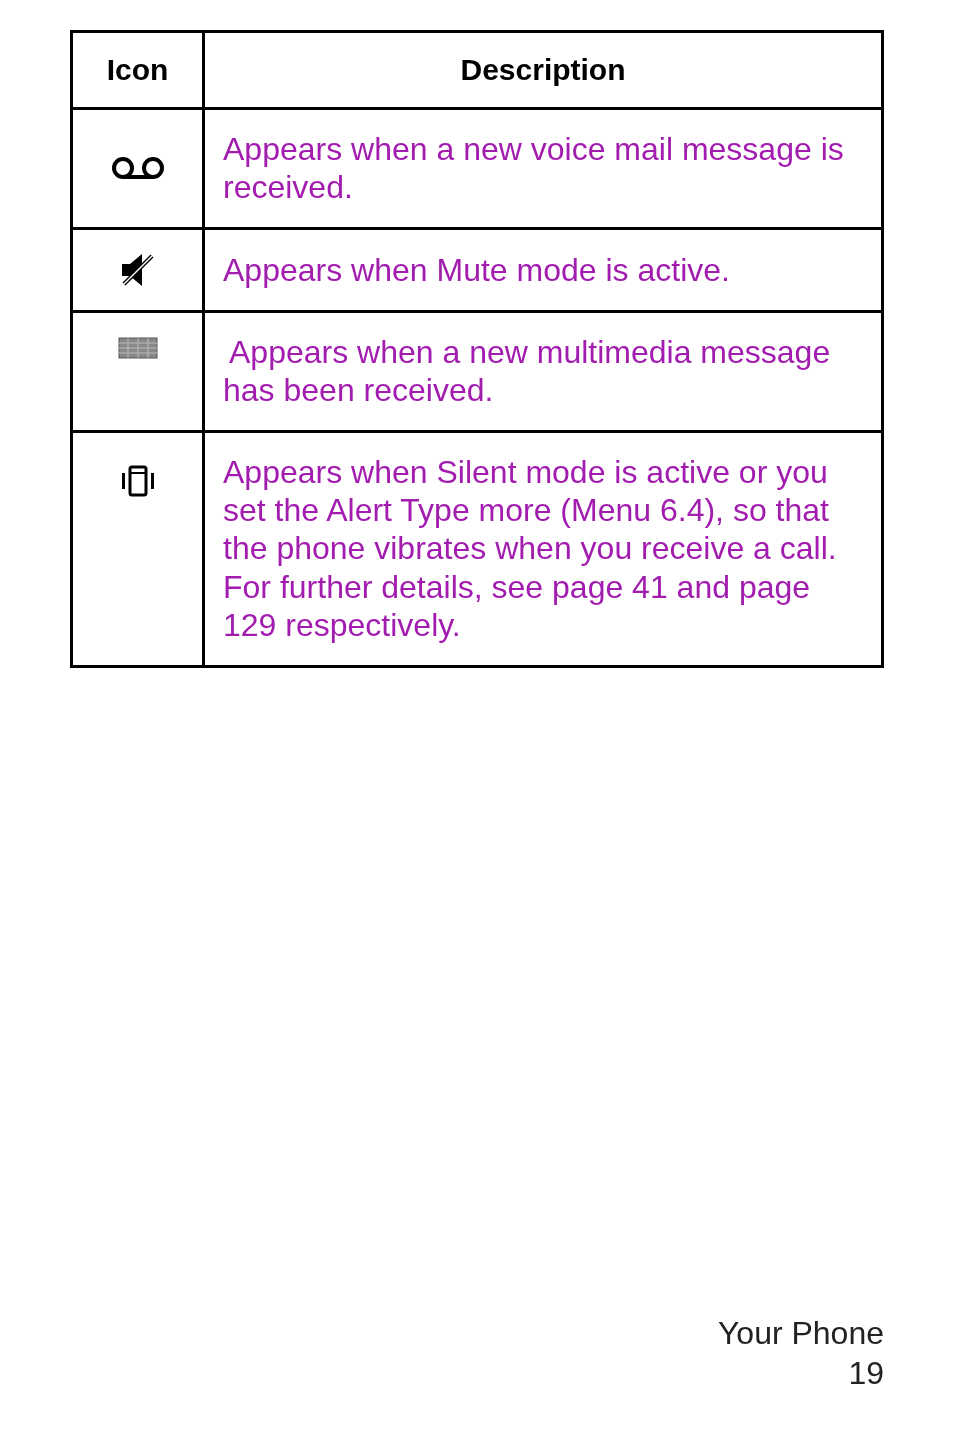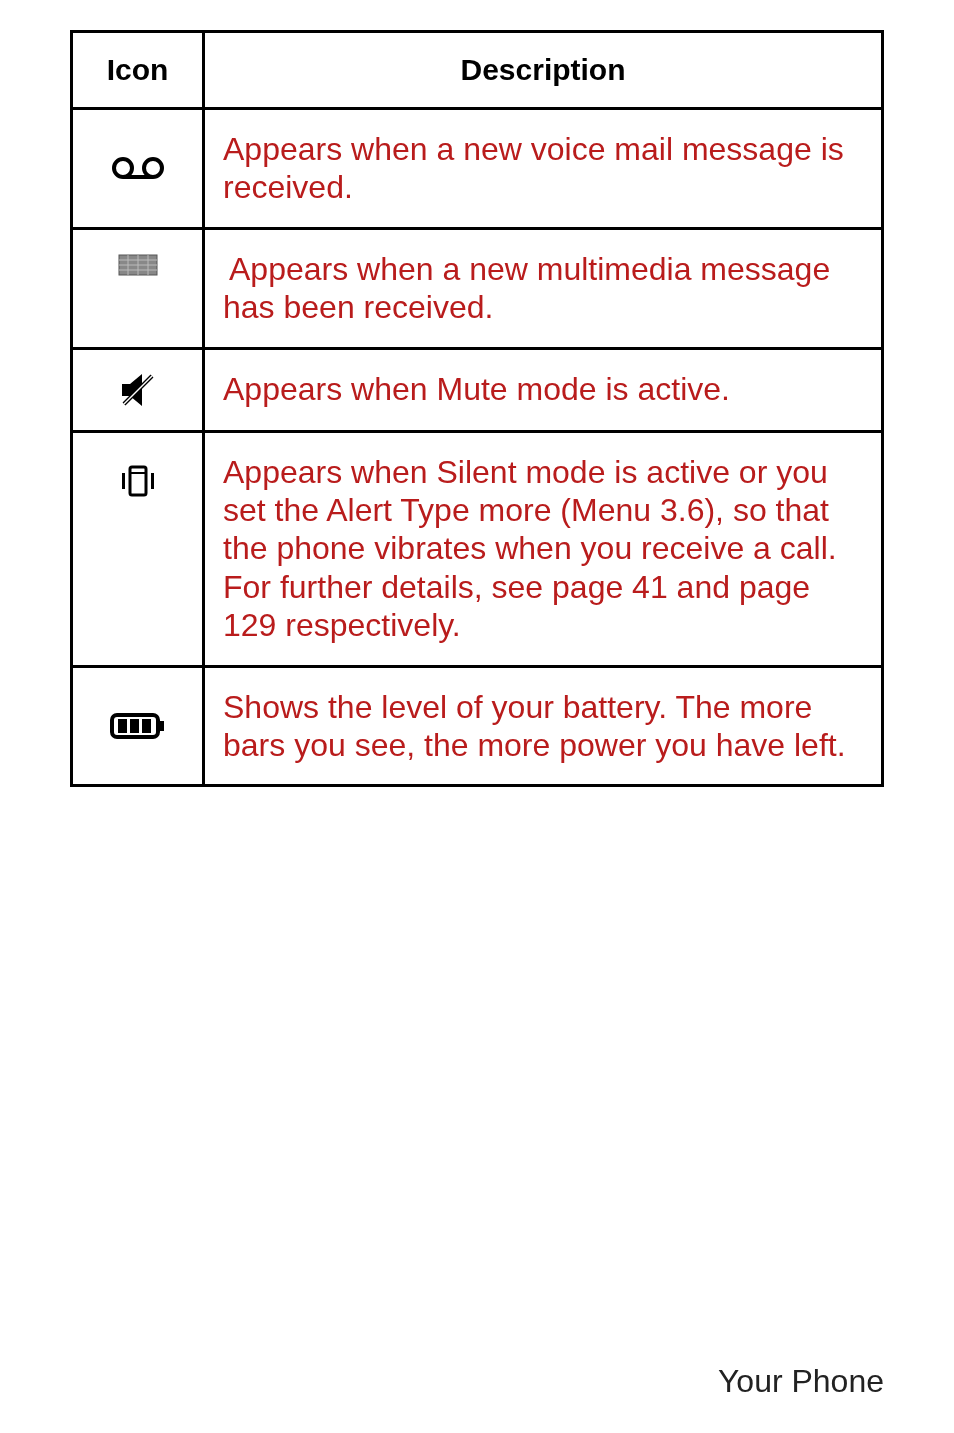--- a/index.html
+++ b/index.html
@@ -40,32 +40,32 @@
     padding-bottom: 10px;
   }
   td.icon-cell {
     text-align: center;
     padding-left: 0;
     padding-right: 0;
   }
   td.desc-cell {
     font-size: 32px;
     line-height: 1.2;
-    color: #b91c1c;
+    color: #a21caf;
     margin-top: 12px;
   }
   .icon-wrap {
     display: inline-block;
     vertical-align: middle;
   }
   .bold { font-weight: 400; }
   .footer {
     position: absolute;
     right: 70px;
-    bottom: 32px;
+    bottom: 40px;
     text-align: right;
     font-size: 32px;
     line-height: 1.25;
     color: #222;
   }
   svg { display: block; margin: 0 auto; }
 </style>
 </head>
 <body>
 
@@ -91,81 +91,68 @@
               <circle cx="11" cy="13" r="9" fill="none" stroke="#000" stroke-width="4"></circle>
               <circle cx="41" cy="13" r="9" fill="none" stroke="#000" stroke-width="4"></circle>
               <line x1="11" y1="22" x2="41" y2="22" stroke="#000" stroke-width="4"></line>
             </svg>
           </span>
         </td>
         <td class="desc-cell">Appears when a new voice mail message is received.</td>
       </tr>
 
       <tr>
+        <td class="icon-cell">
+          <span class="icon-wrap">
+            <svg width="40" height="40" viewBox="0 0 40 40">
+              <polygon points="4,14 12,14 24,4 24,36 12,26 4,26" fill="#000"></polygon>
+              <line x1="6" y1="34" x2="34" y2="6" stroke="#000" stroke-width="4"></line>
+              <line x1="6" y1="34" x2="34" y2="6" stroke="#fff" stroke-width="1.5"></line>
+            </svg>
+          </span>
+        </td>
+        <td class="desc-cell">Appears when Mute mode is active.</td>
+      </tr>
+
+      <tr>
         <td class="icon-cell" style="vertical-align: top; padding-top: 24px;">
           <span class="icon-wrap">
             <svg width="40" height="22" viewBox="0 0 40 22">
               <rect x="1" y="1" width="38" height="20" fill="#888" stroke="#555" stroke-width="1"></rect>
               <line x1="1" y1="6" x2="39" y2="6" stroke="#bbb" stroke-width="1"></line>
               <line x1="1" y1="11" x2="39" y2="11" stroke="#bbb" stroke-width="1"></line>
               <line x1="1" y1="16" x2="39" y2="16" stroke="#bbb" stroke-width="1"></line>
               <line x1="10" y1="1" x2="10" y2="21" stroke="#bbb" stroke-width="1"></line>
               <line x1="20" y1="1" x2="20" y2="21" stroke="#bbb" stroke-width="1"></line>
               <line x1="30" y1="1" x2="30" y2="21" stroke="#bbb" stroke-width="1"></line>
             </svg>
           </span>
         </td>
         <td class="desc-cell">
           <span style="padding-left:6px;">Appears when a new multimedia message has been received.</span>
         </td>
       </tr>
 
       <tr>
-        <td class="icon-cell">
-          <span class="icon-wrap">
-            <svg width="40" height="40" viewBox="0 0 40 40">
-              <polygon points="4,14 12,14 24,4 24,36 12,26 4,26" fill="#000"></polygon>
-              <line x1="6" y1="34" x2="34" y2="6" stroke="#000" stroke-width="4"></line>
-              <line x1="6" y1="34" x2="34" y2="6" stroke="#fff" stroke-width="1.5"></line>
-            </svg>
-          </span>
-        </td>
-        <td class="desc-cell">Appears when Mute mode is active.</td>
-      </tr>
-
-      <tr>
         <td class="icon-cell" style="vertical-align: top; padding-top: 28px;">
           <span class="icon-wrap">
             <svg width="44" height="40" viewBox="0 0 44 40">
               <rect x="14" y="6" width="16" height="28" rx="2" fill="none" stroke="#000" stroke-width="3"></rect>
               <line x1="14" y1="12" x2="30" y2="12" stroke="#000" stroke-width="2"></line>
               <rect x="6" y="12" width="3" height="16" fill="#000"></rect>
               <rect x="35" y="12" width="3" height="16" fill="#000"></rect>
             </svg>
           </span>
         </td>
         <td class="desc-cell">
-          <span>Appears when Silent mode is active or you set the </span><span class="bold">Alert Type</span><span> more (</span><span class="bold">Menu 3.6</span><span>), so that the phone vibrates when you receive a call. For further details, see page 41 and page 129 respectively.</span>
+          <span>Appears when Silent mode is active or you set the </span><span class="bold">Alert Type</span><span> more (</span><span class="bold">Menu 6.4</span><span>), so that the phone vibrates when you receive a call. For further details, see page 41 and page 129 respectively.</span>
         </td>
       </tr>
 
-      <tr>
-        <td class="icon-cell">
-          <span class="icon-wrap">
-            <svg width="56" height="30" viewBox="0 0 56 30">
-              <rect x="2" y="4" width="46" height="22" rx="5" fill="none" stroke="#000" stroke-width="4"></rect>
-              <rect x="48" y="10" width="6" height="10" fill="#000"></rect>
-              <rect x="8" y="8" width="9" height="14" fill="#000"></rect>
-              <rect x="20" y="8" width="9" height="14" fill="#000"></rect>
-              <rect x="32" y="8" width="9" height="14" fill="#000"></rect>
-            </svg>
-          </span>
-        </td>
-        <td class="desc-cell">Shows the level of your battery. The more bars you see, the more power you have left.</td>
-      </tr>
     </tbody>
   </table>
 
   <div class="footer">
     <div>Your Phone</div>
+    <div>19</div>
   </div>
 
 </div>
 
 </body></html>

